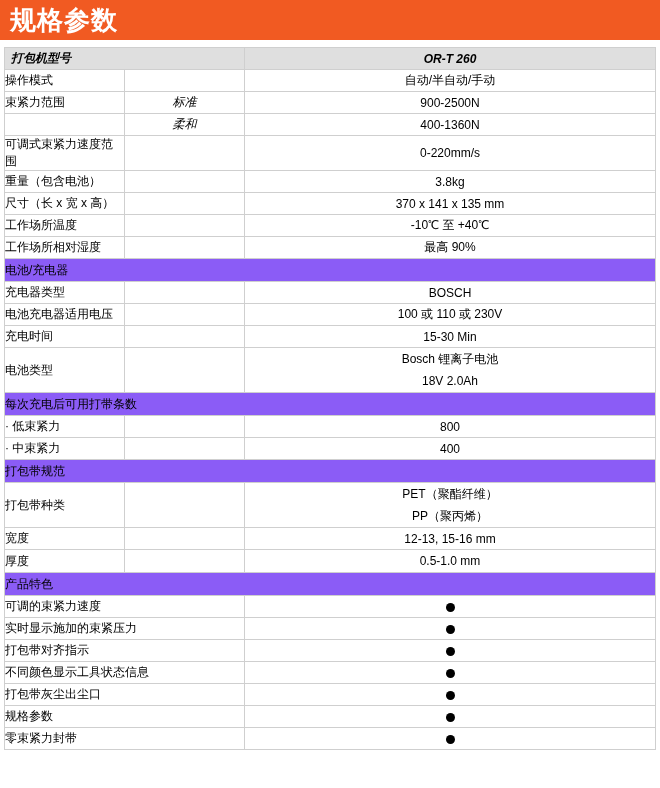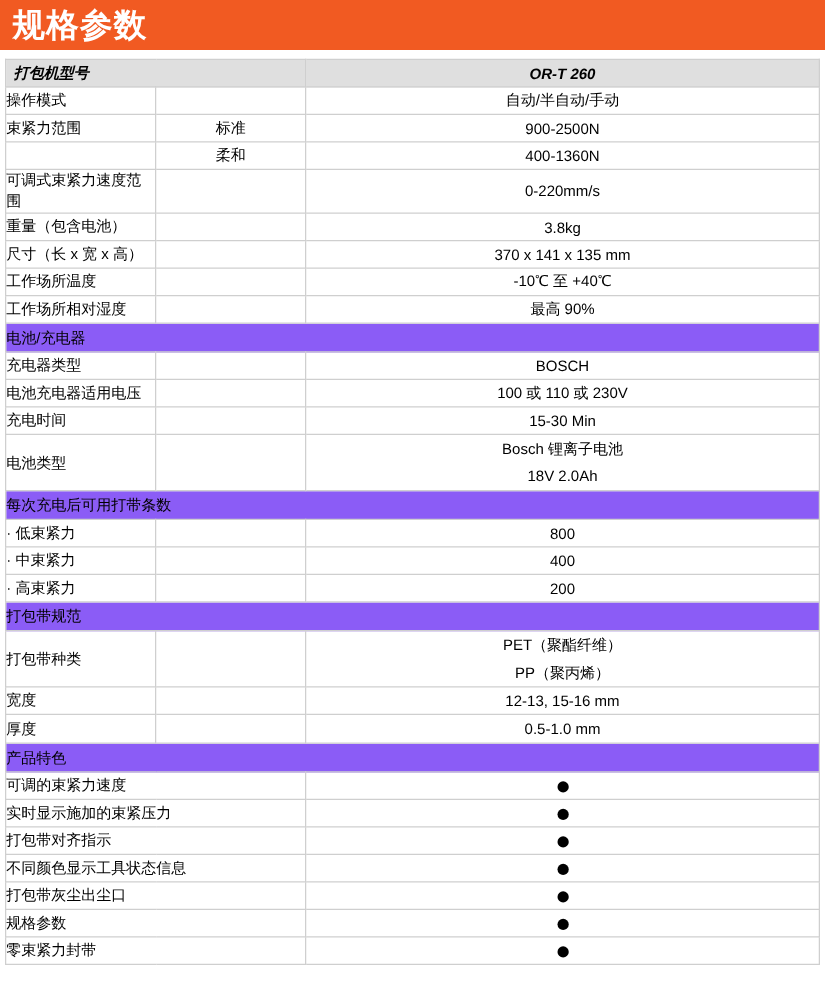--- a/index.html
+++ b/index.html
@@ -47,20 +47,21 @@
   }
   .c-label {
     width: 240px;
     padding-left: 6px;
     box-sizing: border-box;
   }
   .c-sub {
     width: 125px;
     text-align: center;
     box-sizing: border-box;
+    font-style: italic;
   }
   .c-val {
     text-align: center;
     box-sizing: border-box;
   }
   .row-section td {
     background: #8b5cf6;
     padding-left: 6px;
   }
   .row-head td {
@@ -177,25 +178,20 @@
         <tr>
           <td class="c-label">· 低束紧力</td>
           <td class="c-sub"></td>
           <td class="c-val">800</td>
         </tr>
         <tr>
           <td class="c-label">· 中束紧力</td>
           <td class="c-sub"></td>
           <td class="c-val">400</td>
         </tr>
-        <tr>
-          <td class="c-label">· 高束紧力</td>
-          <td class="c-sub"></td>
-          <td class="c-val">200</td>
-        </tr>
         <tr class="row-section">
           <td colspan="3">打包带规范</td>
         </tr>
         <tr>
           <td class="c-label tall">打包带种类</td>
           <td class="c-sub tall"></td>
           <td class="c-val tall two-line">
             <div>PET（聚酯纤维）</div>
             <div>PP（聚丙烯）</div>
           </td>

